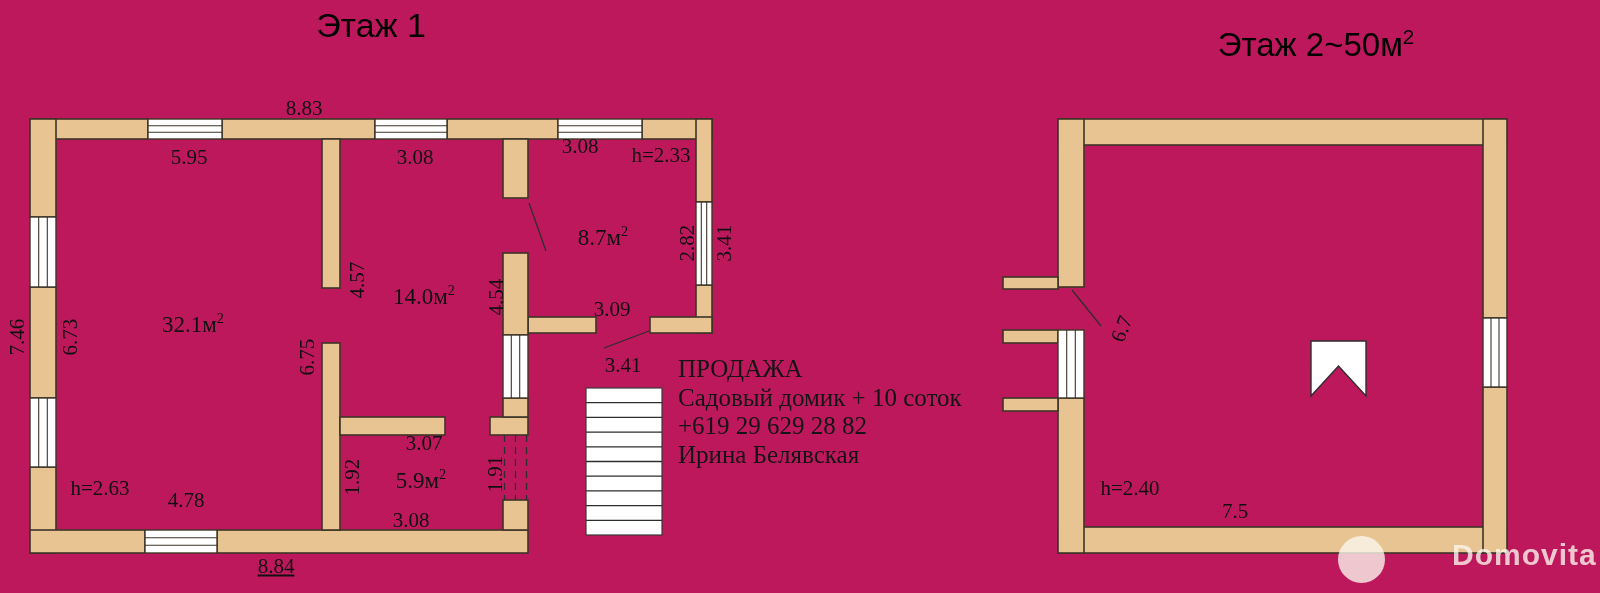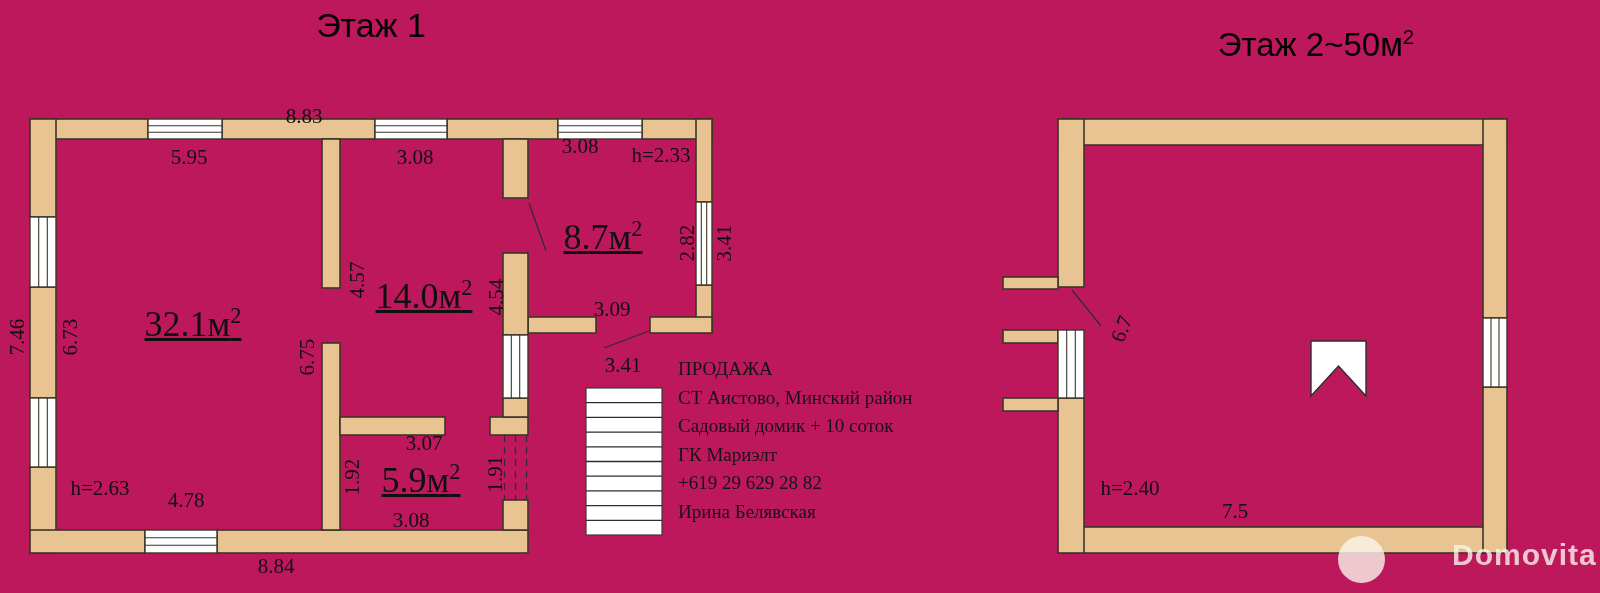--- a/index.html
+++ b/index.html
@@ -7,27 +7,27 @@
         font-family:"Liberation Serif",serif;color:#111;}
   svg.plan{position:absolute;left:0;top:0;}
   .wall{fill:#e8c493;stroke:#3e3528;stroke-width:1.6;}
   .win{fill:#ffffff;stroke:#3e3528;stroke-width:1.4;}
   .winline{stroke:#3e3528;stroke-width:1.1;fill:none;}
   .thin{stroke:#2e2e2e;stroke-width:1.3;fill:none;}
   .dash{stroke:#2e2e2e;stroke-width:1.3;fill:none;stroke-dasharray:7 5;}
   .stairbox{fill:#ffffff;stroke:#3a3a3a;stroke-width:1.2;}
   .flag{fill:#ffffff;stroke:#2e2e2e;stroke-width:1.4;}
   .dim{position:absolute;font-size:21px;white-space:nowrap;color:#101010;}
-  .room{font-size:36px;text-decoration:underline;}
+  .room{font-size:23px;}
   .room sup,.title sup{font-size:0.62em;}
   .title{position:absolute;font-family:"Liberation Sans",sans-serif;font-size:34px;color:#000;
          transform:translate(-50%,-50%);white-space:nowrap;}
   #floor1-title{left:371px;top:25px;}
   #floor2-title{left:1316px;top:44px;font-size:33px;}
-  .info{position:absolute;left:678px;top:355px;font-size:19px;line-height:28.6px;color:#141414;}
+  .info{position:absolute;left:678px;top:355px;font-size:25px;line-height:28.6px;color:#141414;}
   .wm-circle{position:absolute;left:1338px;top:536px;width:47px;height:47px;border-radius:50%;
              background:rgba(250,245,235,0.8);}
   .wm-text{position:absolute;left:1452px;top:538px;font-family:Liberation Sans, sans-serif;
            font-size:30px;font-weight:700;letter-spacing:1px;color:rgba(250,245,235,0.8);}
 </style>
 </head>
 <body>
 
 <div class="page">
 
@@ -117,55 +117,53 @@
       <path class="winline" d="M1491 318V387M1499 318V387"></path>
     </g>
     <line class="thin" x1="1072" y1="290" x2="1101" y2="326"></line>
     <path class="flag" d="M1311 341H1366V396L1338.5 366L1311 396Z"></path>
   </svg>
 
   <div class="title" id="floor1-title">Этаж 1</div>
   <div class="title" id="floor2-title">Этаж 2~50м<sup>2</sup></div>
 
   <div id="labels-layer">
-      <div class="dim" style="left: 304px; top: 116px; transform: translate(-50%, -50%) rotate(0deg);">8.83</div>
+      <div class="dim" style="left: 304px; top: 108px; transform: translate(-50%, -50%) rotate(0deg);">8.83</div>
       <div class="dim" style="left: 189px; top: 157px; transform: translate(-50%, -50%) rotate(0deg);">5.95</div>
       <div class="dim" style="left: 415px; top: 157px; transform: translate(-50%, -50%) rotate(0deg);">3.08</div>
       <div class="dim" style="left: 580px; top: 146px; transform: translate(-50%, -50%) rotate(0deg);">3.08</div>
       <div class="dim" style="left: 661px; top: 155px; transform: translate(-50%, -50%) rotate(0deg);">h=2.33</div>
       <div class="dim" style="left: 17px; top: 337px; transform: translate(-50%, -50%) rotate(-90deg);">7.46</div>
       <div class="dim" style="left: 70px; top: 337px; transform: translate(-50%, -50%) rotate(-90deg);">6.73</div>
       <div class="dim" style="left: 357px; top: 280px; transform: translate(-50%, -50%) rotate(-90deg);">4.57</div>
       <div class="dim" style="left: 496px; top: 297px; transform: translate(-50%, -50%) rotate(-90deg);">4.54</div>
       <div class="dim" style="left: 687px; top: 243px; transform: translate(-50%, -50%) rotate(-90deg);">2.82</div>
       <div class="dim" style="left: 724px; top: 243px; transform: translate(-50%, -50%) rotate(-90deg);">3.41</div>
       <div class="dim" style="left: 307px; top: 357px; transform: translate(-50%, -50%) rotate(-90deg);">6.75</div>
       <div class="dim" style="left: 612px; top: 309px; transform: translate(-50%, -50%) rotate(0deg);">3.09</div>
       <div class="dim" style="left: 623px; top: 365px; transform: translate(-50%, -50%) rotate(0deg);">3.41</div>
       <div class="dim" style="left: 424px; top: 443px; transform: translate(-50%, -50%) rotate(0deg);">3.07</div>
       <div class="dim" style="left: 352px; top: 477px; transform: translate(-50%, -50%) rotate(-90deg);">1.92</div>
       <div class="dim" style="left: 495px; top: 474px; transform: translate(-50%, -50%) rotate(-90deg);">1.91</div>
       <div class="dim" style="left: 411px; top: 520px; transform: translate(-50%, -50%) rotate(0deg);">3.08</div>
       <div class="dim" style="left: 100px; top: 488px; transform: translate(-50%, -50%) rotate(0deg);">h=2.63</div>
       <div class="dim" style="left: 186px; top: 500px; transform: translate(-50%, -50%) rotate(0deg);">4.78</div>
-      <div class="dim" style="left: 276px; top: 566px; transform: translate(-50%, -50%) rotate(0deg);">8.84</div>
+      <div class="dim" style="left: 276px; top: 566px; transform: translate(-50%, -50%) rotate(0deg); text-decoration: underline;">8.84</div>
       <div class="dim room" style="left: 193px; top: 324px; transform: translate(-50%, -50%) rotate(0deg);"><span>32.1м</span><sup>2</sup></div>
       <div class="dim room" style="left: 424px; top: 296px; transform: translate(-50%, -50%) rotate(0deg);"><span>14.0м</span><sup>2</sup></div>
       <div class="dim room" style="left: 603px; top: 237px; transform: translate(-50%, -50%) rotate(0deg);"><span>8.7м</span><sup>2</sup></div>
       <div class="dim room" style="left: 421px; top: 480px; transform: translate(-50%, -50%) rotate(0deg);"><span>5.9м</span><sup>2</sup></div>
       <div class="dim" style="left: 1122px; top: 329px; transform: translate(-50%, -50%) rotate(-70deg);">6.7</div>
       <div class="dim" style="left: 1130px; top: 488px; transform: translate(-50%, -50%) rotate(0deg);">h=2.40</div>
       <div class="dim" style="left: 1235px; top: 511px; transform: translate(-50%, -50%) rotate(0deg);">7.5</div>
     </div>
 
   <div class="info" id="info-block">
       <div>ПРОДАЖА</div>
-      <div>СТ Аистово, Минский район</div>
       <div>Садовый домик + 10 соток</div>
-      <div>ГК Мариэлт</div>
       <div>+619 29 629 28 82</div>
       <div>Ирина Белявская</div>
     </div>
 
   <div class="wm-circle"></div>
   <div class="wm-text">Domovita</div>
 
 </div>
 
 </body></html>

